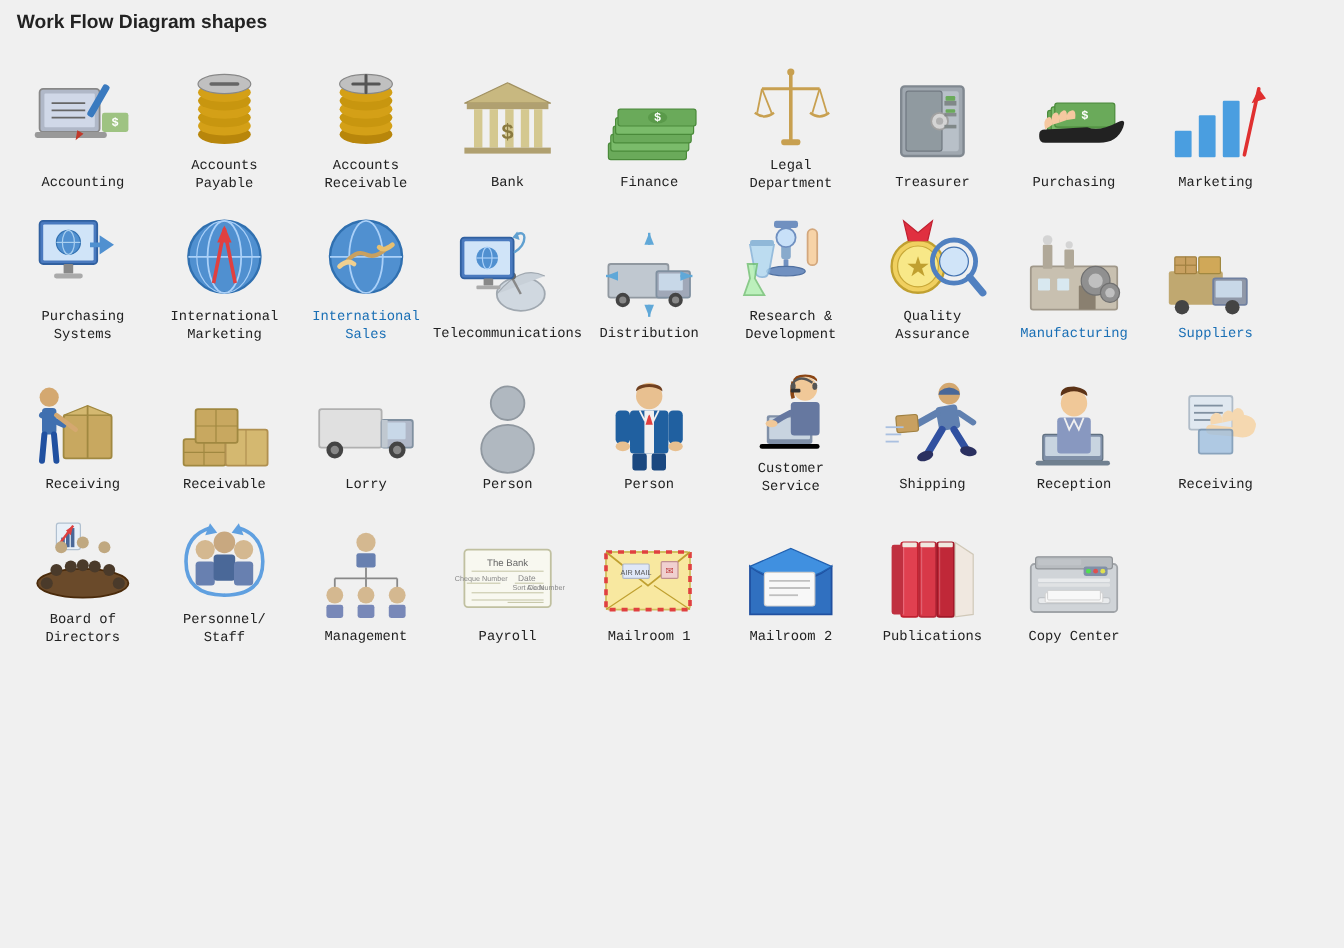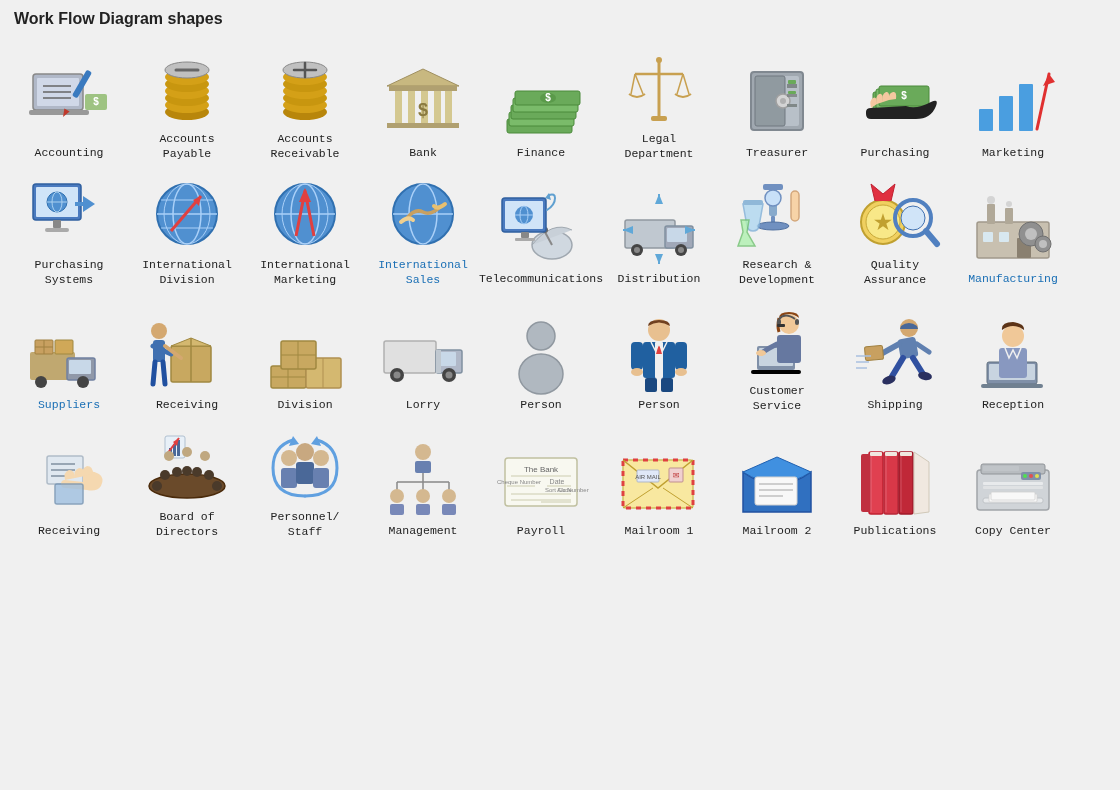--- a/index.html
+++ b/index.html
@@ -249,37 +249,20 @@
 
         <path d="M50 26 L58 26 L58 20 L70 28 L58 36 L58 30 L50 30 Z" fill="#5090d0"></path>
 
         <rect x="28" y="44" width="8" height="8" rx="1" fill="#888"></rect>
         <rect x="20" y="52" width="24" height="4" rx="2" fill="#aaa"></rect>
       </svg>
     </div>
     <div class="item-label">Purchasing Systems</div>
   </div>
 
-  <div class="item">
-    <div class="item-icon">
-      <svg width="88" height="76" viewBox="0 0 88 76">
-
-        <circle cx="44" cy="38" r="30" fill="#5090d0" stroke="#3070b0" stroke-width="2"></circle>
-        <ellipse cx="44" cy="38" rx="14" ry="30" fill="none" stroke="#aad0f8" stroke-width="1.5"></ellipse>
-        <ellipse cx="44" cy="38" rx="23" ry="30" fill="none" stroke="#aad0f8" stroke-width="1"></ellipse>
-        <line x1="14" y1="38" x2="74" y2="38" stroke="#aad0f8" stroke-width="1.5"></line>
-        <line x1="18" y1="24" x2="70" y2="24" stroke="#aad0f8" stroke-width="1"></line>
-        <line x1="18" y1="52" x2="70" y2="52" stroke="#aad0f8" stroke-width="1"></line>
-
-        <line x1="28" y1="55" x2="58" y2="20" stroke="#e04040" stroke-width="3"></line>
-        <polygon points="58,20 50,24 56,30" fill="#e04040"></polygon>
-      </svg>
-    </div>
-    <div class="item-label">International Division</div>
-  </div>
 
   <div class="item">
     <div class="item-icon">
       <svg width="88" height="76" viewBox="0 0 88 76">
         <circle cx="44" cy="38" r="30" fill="#5090d0" stroke="#3070b0" stroke-width="2"></circle>
         <ellipse cx="44" cy="38" rx="14" ry="30" fill="none" stroke="#aad0f8" stroke-width="1.5"></ellipse>
         <ellipse cx="44" cy="38" rx="23" ry="30" fill="none" stroke="#aad0f8" stroke-width="1"></ellipse>
         <line x1="14" y1="38" x2="74" y2="38" stroke="#aad0f8" stroke-width="1.5"></line>
 
         <path d="M35 60 L44 15 L53 60" stroke="#e04040" stroke-width="3" fill="none" stroke-linejoin="round"></path>
@@ -467,21 +450,21 @@
         <rect x="10" y="50" width="35" height="22" rx="2" fill="#c8a860" stroke="#a08840" stroke-width="1.5"></rect>
         <line x1="27" y1="50" x2="27" y2="72" stroke="#a08840" stroke-width="1"></line>
         <line x1="10" y1="61" x2="45" y2="61" stroke="#a08840" stroke-width="1"></line>
         <rect x="45" y="42" width="35" height="30" rx="2" fill="#d4b870" stroke="#b09050" stroke-width="1.5"></rect>
         <line x1="62" y1="42" x2="62" y2="72" stroke="#b09050" stroke-width="1"></line>
         <rect x="20" y="25" width="35" height="28" rx="2" fill="#c8a860" stroke="#a08840" stroke-width="1.5"></rect>
         <line x1="37" y1="25" x2="37" y2="53" stroke="#a08840" stroke-width="1"></line>
         <line x1="20" y1="39" x2="55" y2="39" stroke="#a08840" stroke-width="1"></line>
       </svg>
     </div>
-    <div class="item-label">Division</div>
+    <div class="item-label">Receivable</div>
   </div>
 
 
   <div class="item">
     <div class="item-icon">
       <svg width="88" height="76" viewBox="0 0 88 76">
 
         <rect x="5" y="25" width="52" height="32" rx="2" fill="#e0e0e0" stroke="#b0b0b0" stroke-width="1.5"></rect>
         <rect x="57" y="34" width="26" height="23" rx="2" fill="#b0b8c8" stroke="#8090a0" stroke-width="1.5"></rect>
         <rect x="59" y="36" width="18" height="14" rx="1" fill="#c8d8e8"></rect>

